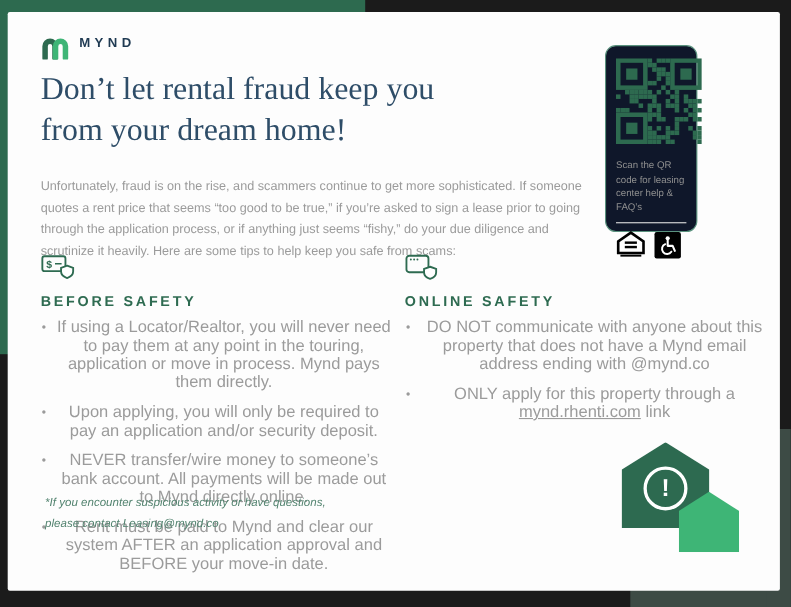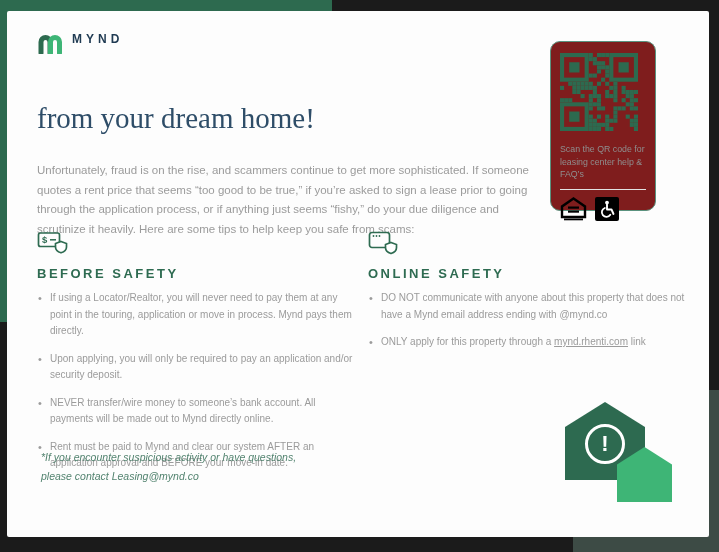--- a/index.html
+++ b/index.html
@@ -24,31 +24,31 @@
          font-size:11.5px;line-height:19.5px;color:#9b9b9b;}
 
   
   .col{position:absolute;top:219px;width:320px;}
   .col.payment{left:30px;}
   .col.online{left:361px;width:332px;}
   .col-icon{height:26px;}
   .col-title{margin:10px 0 0 0;font-size:13px;font-weight:700;letter-spacing:2.5px;color:#2e6b51;}
   .col ul{list-style:none;margin:9px 0 0 0;padding:0;}
   .col li{position:relative;padding-left:13px;margin-bottom:11px;
-          font-size:10px;line-height:16.5px;color:#9b9b9b;}
+          font-size:15px;line-height:16.5px;color:#9b9b9b;text-align:center;}
   .col li::before{content:"•";position:absolute;left:1px;top:0;color:#9b9b9b;font-size:11px;}
   .u{text-decoration:underline;cursor:pointer;}
 
   
   .footnote{position:absolute;left:34px;top:437px;font-size:10.5px;line-height:19px;
             font-style:italic;color:#52836f;}
 
   
-  .qr-card{position:absolute;left:543px;top:30px;width:106px;height:170px;box-sizing:border-box;
-           border:1.5px solid #5a927e;border-radius:10px;padding:11px 9px 9px 9px;background:#7f1d1d;}
+  .qr-card{position:absolute;left:543px;top:30px;width:84px;height:170px;box-sizing:border-box;
+           border:1.5px solid #5a927e;border-radius:10px;padding:11px 9px 9px 9px;background:#0f172a;}
   .qr-caption{margin-top:8px;font-size:8.8px;line-height:12.5px;color:#8f8f8f;}
   .qr-divider{border:none;border-top:1px solid #e2e2e2;margin:8px 0 0 0;}
   .qr-icons{display:flex;align-items:center;gap:8px;margin-top:7px;}
   .wheel-badge{width:24px;height:24px;background:#000;border-radius:2px;display:flex;
                align-items:center;justify-content:center;}
 
   
   .houses{position:absolute;left:558px;top:391px;width:122px;height:112px;}
   .house-big{position:absolute;left:0;top:0;width:80px;height:78px;background:#2d6a50;
              clip-path:polygon(50% 0%,100% 32%,100% 100%,0% 100%,0% 32%);}
@@ -70,21 +70,21 @@
 
     <div class="logo">
       <svg width="27" height="22" viewBox="0 0 27 22">
         <path d="M4 21 V10 a4.5 4.5 0 0 1 9 0 V21" fill="none" stroke="#2d6a4f" stroke-width="5" stroke-linecap="round"></path>
         <path d="M13.5 21 V10 a4.5 4.5 0 0 1 9 0 V21" fill="none" stroke="#3eb576" stroke-width="5" stroke-linecap="round"></path>
       </svg>
       <span class="logo-text">MYND</span>
     </div>
 
     <h1 class="headline" style="margin:0;">
-      <br>
+      <span>Don’t let rental fraud keep you</span><br>
       <span>from your dream home!</span>
     </h1>
 
     <p class="intro" style="margin:0;">Unfortunately, fraud is on the rise, and scammers continue to get more sophisticated. If someone quotes a rent price that seems “too good to be true,” if you’re asked to sign a lease prior to going through the application process, or if anything just seems “fishy,”  do your due diligence and scrutinize it heavily. Here are some tips to help keep you safe from scams:</p>
 
     <div class="col payment">
       <div class="col-icon">
         <svg width="32" height="26" viewBox="0 0 32 26">
           <rect x="1.5" y="3" width="21" height="13.5" rx="2" fill="none" stroke="#2e6b51" stroke-width="1.7"></rect>
           <text x="5" y="13.2" font-size="9.5" font-weight="bold" fill="#2e6b51" font-family="Liberation Sans,sans-serif">$</text>

